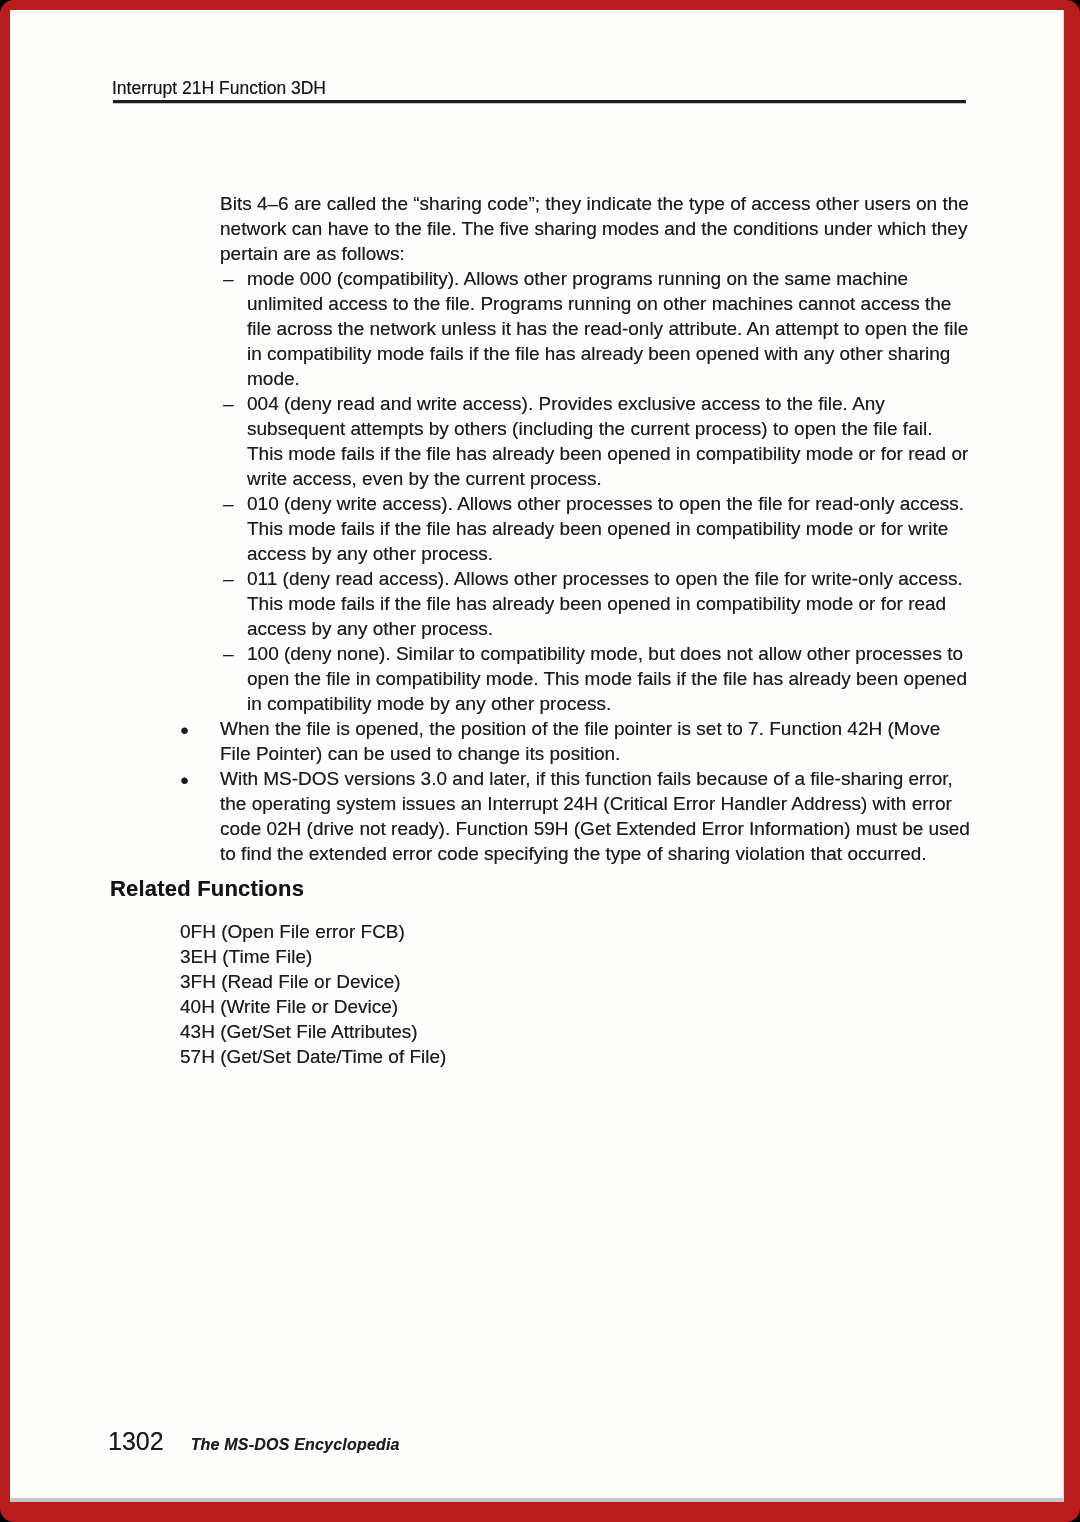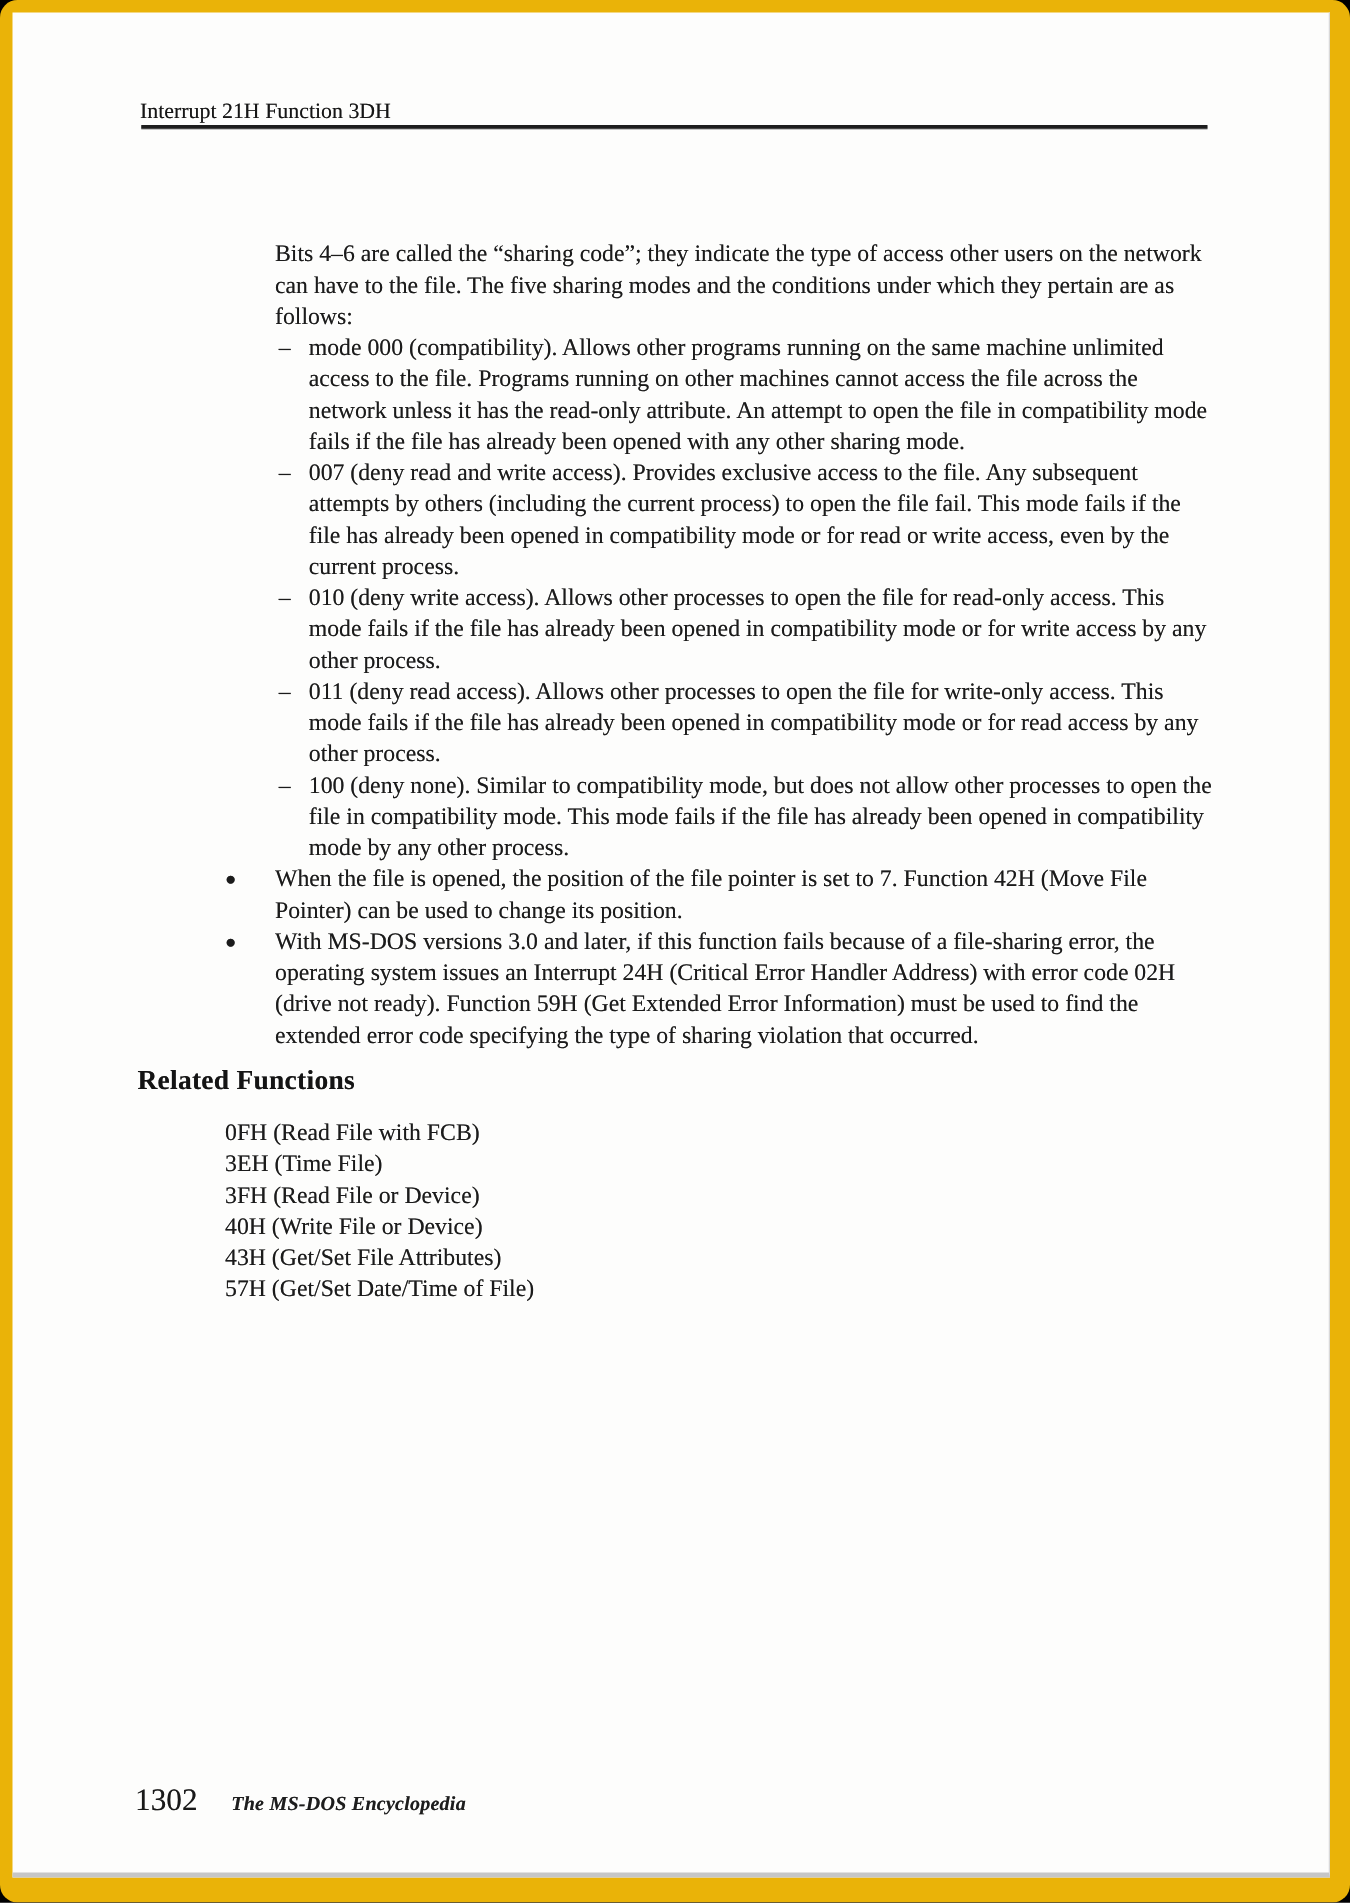--- a/index.html
+++ b/index.html
@@ -1,24 +1,24 @@
 <!DOCTYPE html>
 <html><head>
 <meta charset="utf-8">
 <style>
   * { margin: 0; padding: 0; box-sizing: border-box; }
   html, body { background: #000; }
   .screen {
     position: relative;
     width: 1080px;
     height: 1522px;
-    background: #eab308;
+    background: #b91c1c;
     border-radius: 14px;
     overflow: hidden;
-    font-family: Liberation Serif, serif;
+    font-family: Liberation Sans, sans-serif;
   }
   .page {
     position: absolute;
     left: 10px;
     top: 10px;
     width: 1054px;
     height: 1492px;
     background: #fdfdfc;
     border-bottom: 4px solid #c6c6c6;
     border-right: 1px solid #d8d8d8;
@@ -89,21 +89,21 @@
     <div class="flow">
 
       <p class="intro">Bits 4–6 are called the “sharing code”; they indicate the type of access other users on the network can have to the file. The five sharing modes and the conditions under which they pertain are as follows:</p>
 
       <div class="mode-row">
         <span class="dash-marker">–</span>
         <span class="mode-text">mode 000 (compatibility). Allows other programs running on the same machine unlimited access to the file. Programs running on other machines cannot access the file across the network unless it has the read-only attribute. An attempt to open the file in compatibility mode fails if the file has already been opened with any other sharing mode.</span>
       </div>
       <div class="mode-row">
         <span class="dash-marker">–</span>
-        <span class="mode-text">007 (deny read and write access). Provides exclusive access to the file. Any subsequent attempts by others (including the current process) to open the file fail. This mode fails if the file has already been opened in compatibility mode or for read or write access, even by the current process.</span>
+        <span class="mode-text">004 (deny read and write access). Provides exclusive access to the file. Any subsequent attempts by others (including the current process) to open the file fail. This mode fails if the file has already been opened in compatibility mode or for read or write access, even by the current process.</span>
       </div>
       <div class="mode-row">
         <span class="dash-marker">–</span>
         <span class="mode-text">010 (deny write access). Allows other processes to open the file for read-only access. This mode fails if the file has already been opened in compatibility mode or for write access by any other process.</span>
       </div>
       <div class="mode-row">
         <span class="dash-marker">–</span>
         <span class="mode-text">011 (deny read access). Allows other processes to open the file for write-only access. This mode fails if the file has already been opened in compatibility mode or for read access by any other process.</span>
       </div>
       <div class="mode-row">
@@ -116,21 +116,21 @@
         <span class="bullet-text">When the file is opened, the position of the file pointer is set to 7. Function 42H (Move File Pointer) can be used to change its position.</span>
       </div>
       <div class="bullet-row">
         <span class="bullet-marker">●</span>
         <span class="bullet-text">With MS-DOS versions 3.0 and later, if this function fails because of a file-sharing error, the operating system issues an Interrupt 24H (Critical Error Handler Address) with error code 02H (drive not ready). Function 59H (Get Extended Error Information) must be used to find the extended error code specifying the type of sharing violation that occurred.</span>
       </div>
 
       <h2 class="related-heading">Related Functions</h2>
 
       <div class="related-list">
-        <div class="related-item">0FH (Read File with FCB)</div>
+        <div class="related-item">0FH (Open File error FCB)</div>
         <div class="related-item">3EH (Time File)</div>
         <div class="related-item">3FH (Read File or Device)</div>
         <div class="related-item">40H (Write File or Device)</div>
         <div class="related-item">43H (Get/Set File Attributes)</div>
         <div class="related-item">57H (Get/Set Date/Time of File)</div>
       </div>
 
     </div>
 
     <div class="footer">

